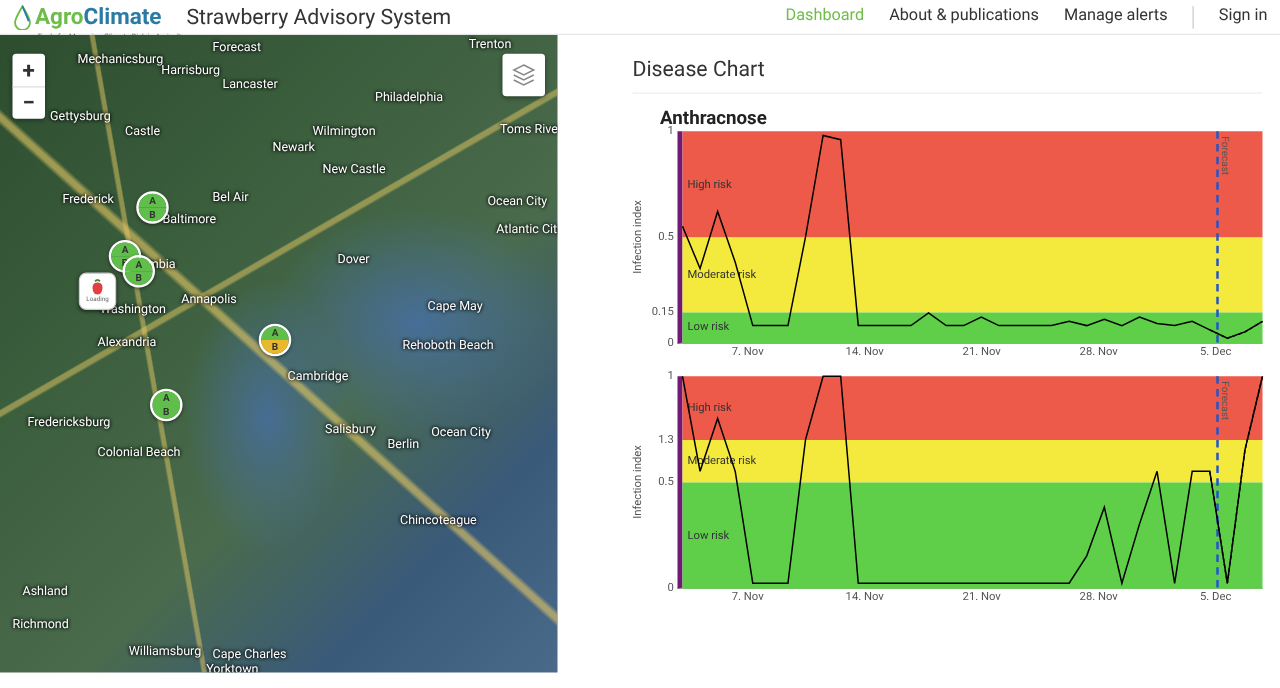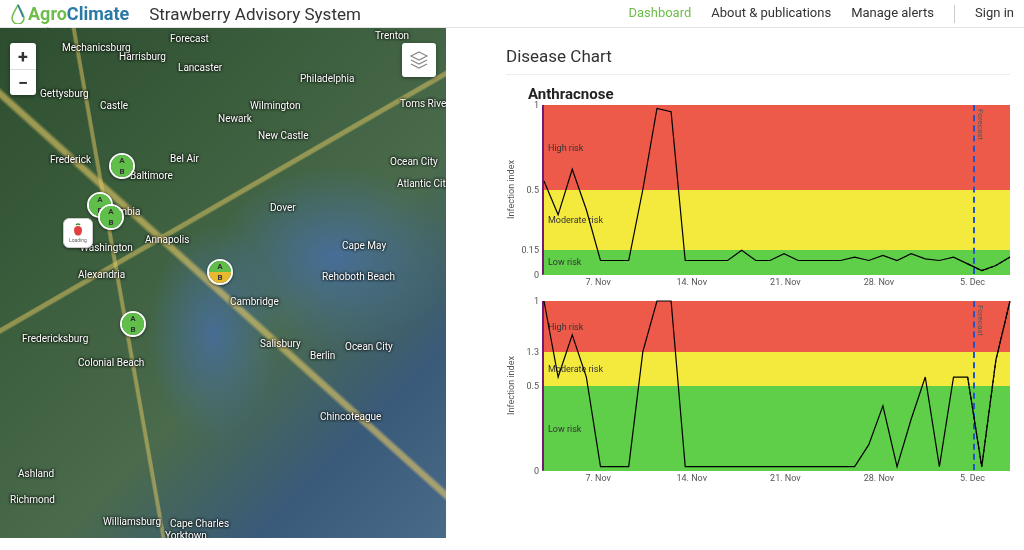--- a/index.html
+++ b/index.html
@@ -37,21 +37,21 @@
   .station-marker .half { height:50%; display:flex; align-items:center; justify-content:center; }
   .loading-marker { position:absolute; width:30px; height:30px; background:#fff; border-radius:6px; border:1px solid #ccc; display:flex; flex-direction:column; align-items:center; justify-content:center; z-index:3; box-shadow:0 1px 3px rgba(0,0,0,0.5);}
   .charts-pane { flex:1; padding: 18px 14px 0 60px; overflow:hidden; }
   .charts-title { font-size:17px; color:#333; padding-bottom:8px; border-bottom:1px solid #eee; margin-bottom:10px; }
   .chart-block { margin-bottom:10px; }
   .chart-name { font-size:15px; font-weight:700; color:#222; margin-bottom:2px; margin-left:22px; }
   .chart-body { display:flex; }
   .chart-ylabel { writing-mode:vertical-rl; transform:rotate(180deg); font-size:9px; color:#555; text-align:center; width:14px; }
   .chart-yaxis { width:22px; position:relative; font-size:9px; color:#555; }
   .chart-yaxis span { position:absolute; right:3px; transform:translateY(-50%); }
-  .chart-plot { flex:1; height:170px; position:relative; border-left:2px solid #701a75; border-bottom:1px solid #888; }
+  .chart-plot { flex:1; height:170px; position:relative; border-left:4px solid #701a75; border-bottom:1px solid #888; }
   .band { position:absolute; left:0; right:0; }
   .band-label { position:absolute; left:4px; font-size:9px; color:#333; }
   .forecast-line { position:absolute; top:0; bottom:0; border-left:2px dashed #2255cc; }
   .forecast-label { position:absolute; font-size:8px; color:#555; writing-mode:vertical-rl; }
   .chart-xaxis { height:16px; position:relative; font-size:9px; color:#555; margin-left:36px; }
   .chart-xaxis span { position:absolute; transform:translateX(-50%); top:2px; }
   svg.line { position:absolute; inset:0; width:100%; height:100%; overflow:visible; }
 </style>
 </head>
 <body>
@@ -83,21 +83,21 @@
       <div class="map-zoom-btn">−</div>
     </div>
     <div class="map-layers">
       <svg width="20" height="20" viewBox="0 0 20 20">
           <path d="M10 2 18 6 10 10 2 6Z M2 10 10 14 18 10 M2 14 10 18 18 14" fill="none" stroke="#888" stroke-width="1.2"></path>
         </svg>
     </div>
     <div id="city-layer">
         <span class="city-label" style="left: 170px; top: 5px;">Forecast</span>
         <span class="city-label" style="left: 62px; top: 14px;">Mechanicsburg</span>
-        <span class="city-label" style="left: 119px; top: 23px;">Harrisburg</span>
+        <span class="city-label" style="left: 129px; top: 23px;">Harrisburg</span>
         <span class="city-label" style="left: 178px; top: 34px;">Lancaster</span>
         <span class="city-label" style="left: 40px; top: 60px;">Gettysburg</span>
         <span class="city-label" style="left: 100px; top: 72px;">Castle</span>
         <span class="city-label" style="left: 50px; top: 126px;">Frederick</span>
         <span class="city-label" style="left: 170px; top: 125px;">Bel Air</span>
         <span class="city-label" style="left: 130px; top: 142px;">Baltimore</span>
         <span class="city-label" style="left: 98px; top: 178px;">Columbia</span>
         <span class="city-label" style="left: 145px; top: 206px;">Annapolis</span>
         <span class="city-label" style="left: 80px; top: 214px;">Washington</span>
         <span class="city-label" style="left: 78px; top: 241px;">Alexandria</span>

